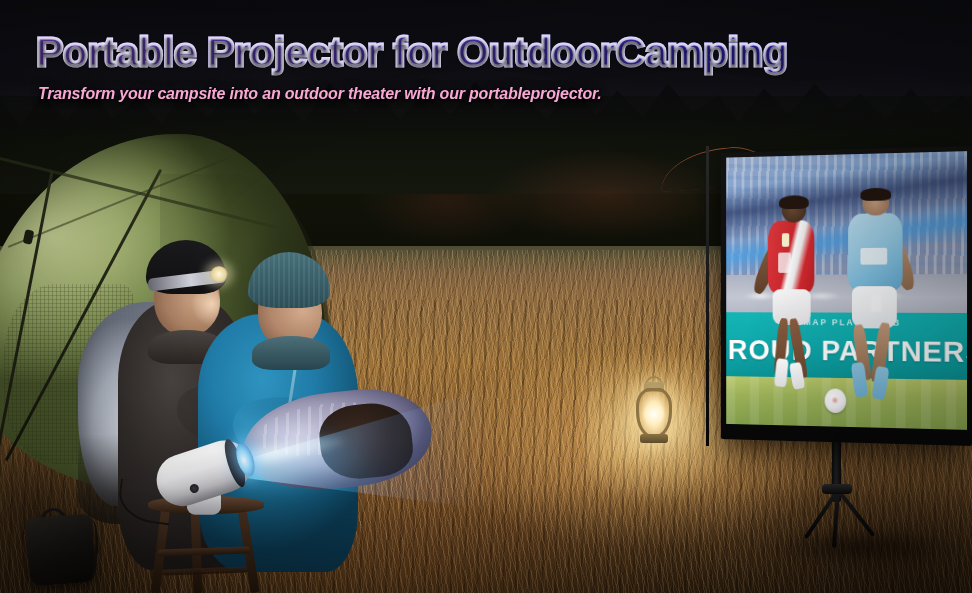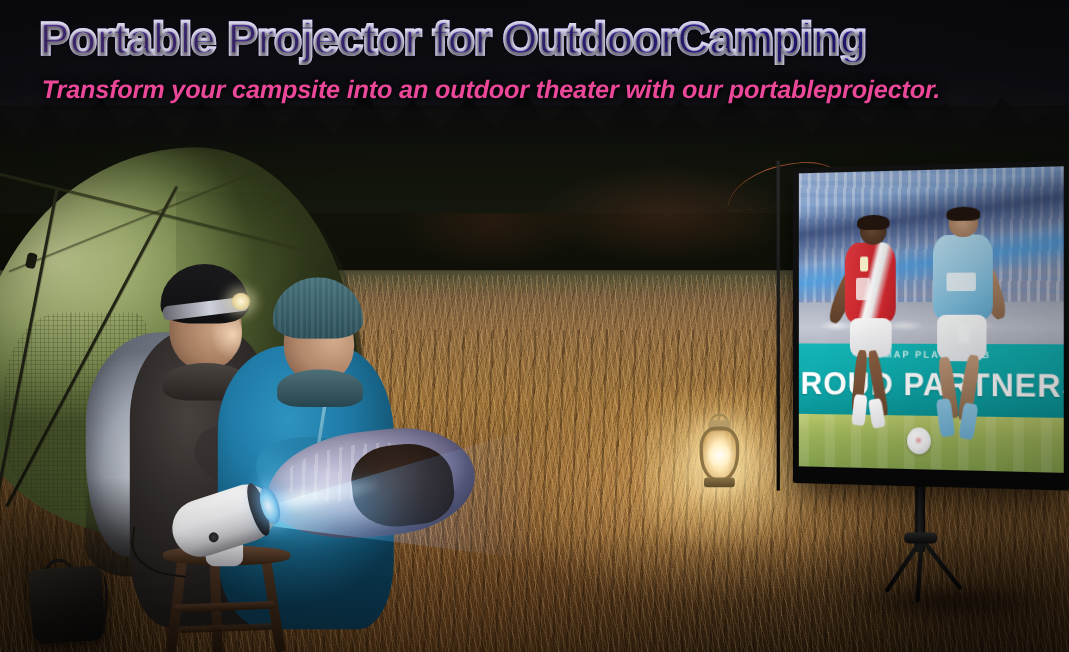--- a/index.html
+++ b/index.html
@@ -678,21 +678,21 @@
     pointer-events: none;
   }
   
   .top-scrim {
     position: absolute; left: 0; top: 0; width: 100%; height: 142px;
     background: linear-gradient(180deg, rgba(8,8,12,.88) 0%, rgba(10,10,14,.80) 58%, rgba(12,12,16,.30) 88%, rgba(12,12,16,0) 100%);
     pointer-events: none;
   }
 
   
-  .copy { position: absolute; left: 0; top: 0; width: 100%; padding: 0 22px; }
+  .copy { position: absolute; left: 0; top: 0; width: 100%; padding: 17px 22px; }
   .headline {
     margin: 14px 0 0 14px;
     font-family: "Liberation Sans", sans-serif;
     font-weight: bold;
     font-size: 41px;
     line-height: 1.05;
     letter-spacing: -.5px;
     white-space: nowrap;
     background: linear-gradient(93deg, #7b4ad6 0%, #6b45d8 26%, #5a3ee0 52%, #3a2ad8 76%, #2a1fcf 100%);
     -webkit-background-clip: text;
@@ -700,23 +700,23 @@
     color: transparent;
     -webkit-text-stroke: 3px rgba(235,235,245,.93);
     paint-order: stroke fill;
     text-shadow: 0 2px 3px rgba(0,0,0,.55);
   }
   .sub {
     margin: 8px 0 0 16px;
     font-family: "Liberation Sans", sans-serif;
     font-weight: bold;
     font-style: italic;
-    font-size: 23px;
+    font-size: 16px;
     line-height: 1.45;
-    color: #ec4899;
+    color: #f9a8d4;
     text-shadow: 0 1px 3px rgba(0,0,0,.85), 0 0 10px rgba(0,0,0,.6);
     white-space: nowrap;
     letter-spacing: -.2px;
   }
   .sub span { display: block; }
 </style>
 </head>
 <body>
 
 <div id="banner">

